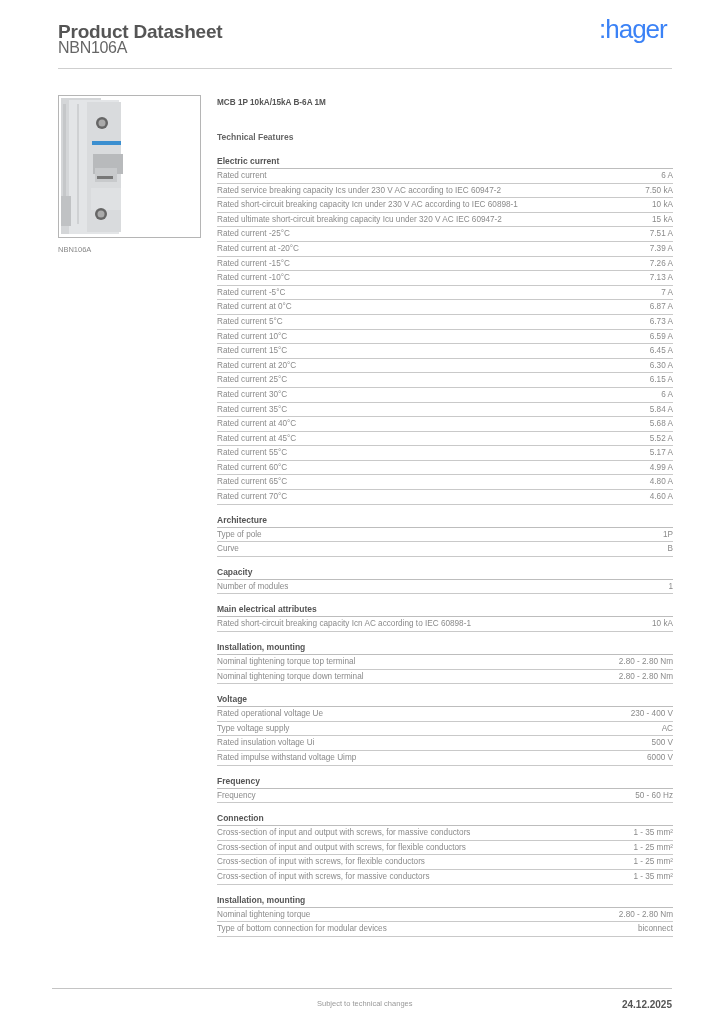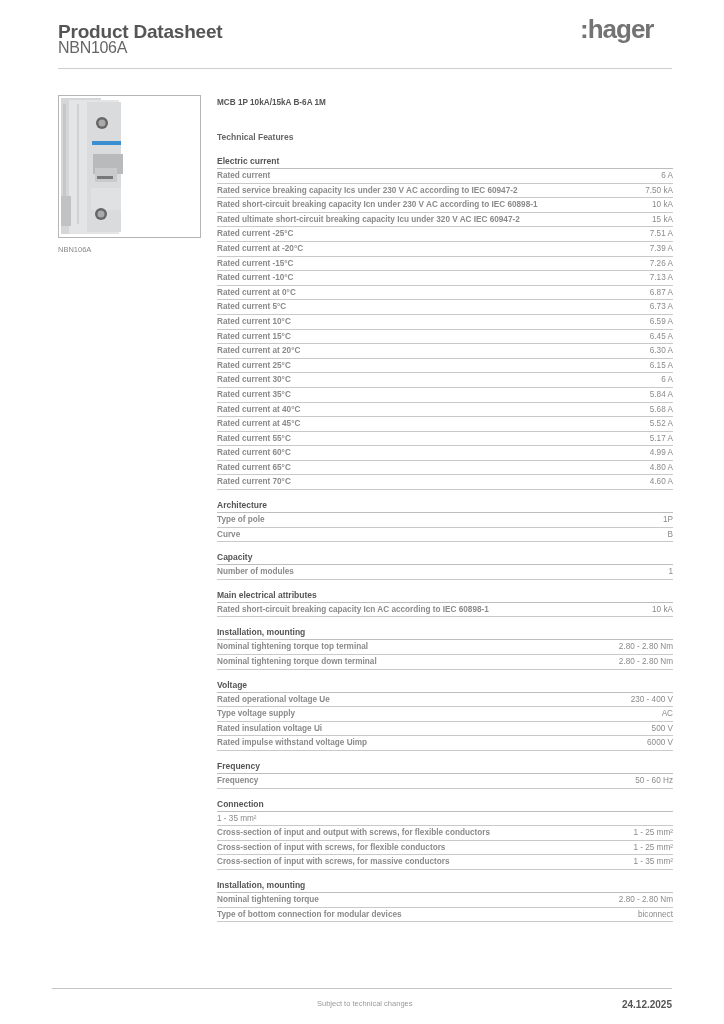--- a/index.html
+++ b/index.html
@@ -1,33 +1,33 @@
 <!DOCTYPE html>
 <html><head>
 <meta charset="utf-8">
 <style>
   html, body { margin:0; padding:0; background:#fff; }
   body { width:724px; height:1024px; position:relative; overflow:hidden;
          font-family:"Liberation Sans", sans-serif; color:#777; }
   .hdr-title { position:absolute; left:58px; top:21px; font-size:19px; font-weight:bold; color:#555; letter-spacing:-0.2px; }
   .hdr-sub { position:absolute; left:58px; top:39px; font-size:16px; color:#666; letter-spacing:-0.3px; }
-  .logo { position:absolute; left:580px; top:14px; font-size:26px; font-weight:bold; color:#737373; letter-spacing:-1px; }
+  .logo { position:absolute; left:599px; top:14px; font-size:26px; font-weight:normal; color:#3b82f6; letter-spacing:-1px; }
   .hdr-rule { position:absolute; left:58px; top:68px; width:614px; height:1px; background:#cfcfcf; }
 
   .img-box { position:absolute; left:58px; top:95px; width:143px; height:143px; border:1px solid #b5b5b5; box-sizing:border-box; background:#fff; overflow:hidden; }
   .img-caption { position:absolute; left:58px; top:245px; font-size:7.5px; color:#888; }
 
   .content { position:absolute; left:217px; top:96px; width:456px; }
   .product-name { font-size:8.2px; font-weight:bold; color:#555; height:14px; line-height:14px; }
   .tf-title { font-size:8.5px; font-weight:bold; color:#666; margin-top:20px; height:14px; line-height:14px; }
   .section { margin-top:9px; }
   .section.first { margin-top:11px; }
   .sec-title { font-size:8.5px; font-weight:bold; color:#555; height:13px; line-height:13px; border-bottom:1px solid #bdbdbd; }
   .row { display:flex; justify-content:space-between; height:13.6px; line-height:14px; font-size:8.2px; color:#8a8a8a; border-bottom:1px solid #c9c9c9; }
-  .row .lbl { white-space:nowrap;font-weight:bold; }
+  .row .lbl { white-space:nowrap; }
   .row .val { white-space:nowrap; text-align:right; }
 
   .foot-rule { position:absolute; left:52px; top:988px; width:620px; height:1px; background:#c4c4c4; }
   .foot-note { position:absolute; left:317px; top:999px; font-size:7.5px; color:#999; }
   .foot-date { position:absolute; right:52px; top:999px; font-size:10px; font-weight:bold; color:#555; }
 </style>
 </head>
 <body>
 
 <div>
@@ -90,20 +90,24 @@
         </div>
         <div class="row">
           <span class="lbl">Rated current -15°C</span>
           <span class="val">7.26 A</span>
         </div>
         <div class="row">
           <span class="lbl">Rated current -10°C</span>
           <span class="val">7.13 A</span>
         </div>
         <div class="row">
+          <span class="lbl">Rated current -5°C</span>
+          <span class="val">7 A</span>
+        </div>
+        <div class="row">
           <span class="lbl">Rated current at 0°C</span>
           <span class="val">6.87 A</span>
         </div>
         <div class="row">
           <span class="lbl">Rated current 5°C</span>
           <span class="val">6.73 A</span>
         </div>
         <div class="row">
           <span class="lbl">Rated current 10°C</span>
           <span class="val">6.59 A</span>
@@ -211,20 +215,21 @@
       <div class="section">
         <div class="sec-title">Frequency</div>
         <div class="row">
           <span class="lbl">Frequency</span>
           <span class="val">50 - 60 Hz</span>
         </div>
       </div>
       <div class="section">
         <div class="sec-title">Connection</div>
         <div class="row">
+          <span class="lbl">Cross-section of input and output with screws, for massive conductors</span>
           <span class="val">1 - 35 mm²</span>
         </div>
         <div class="row">
           <span class="lbl">Cross-section of input and output with screws, for flexible conductors</span>
           <span class="val">1 - 25 mm²</span>
         </div>
         <div class="row">
           <span class="lbl">Cross-section of input with screws, for flexible conductors</span>
           <span class="val">1 - 25 mm²</span>
         </div>

